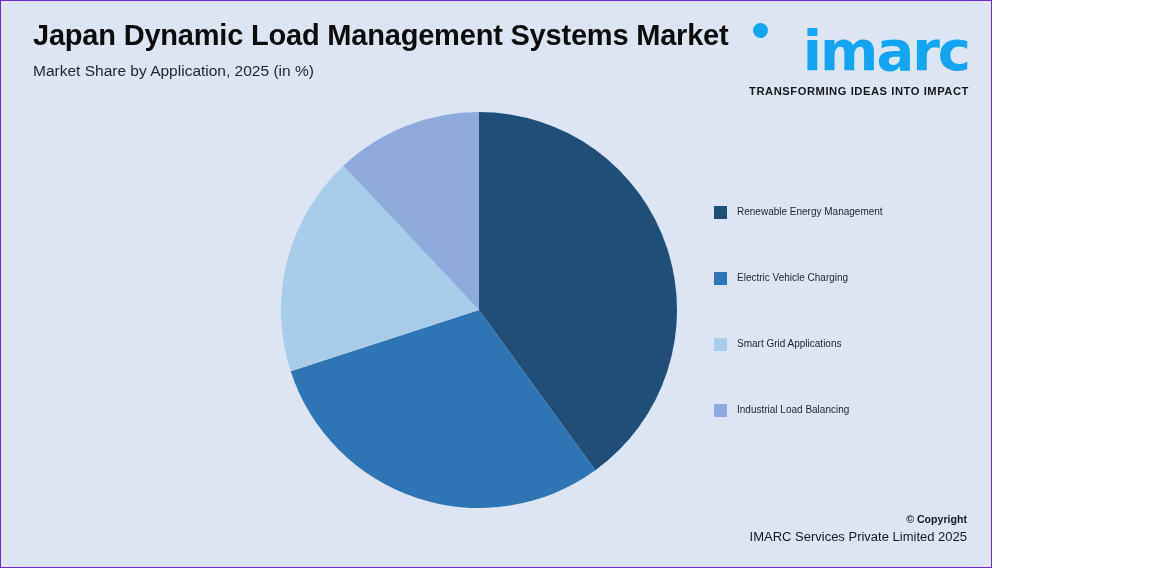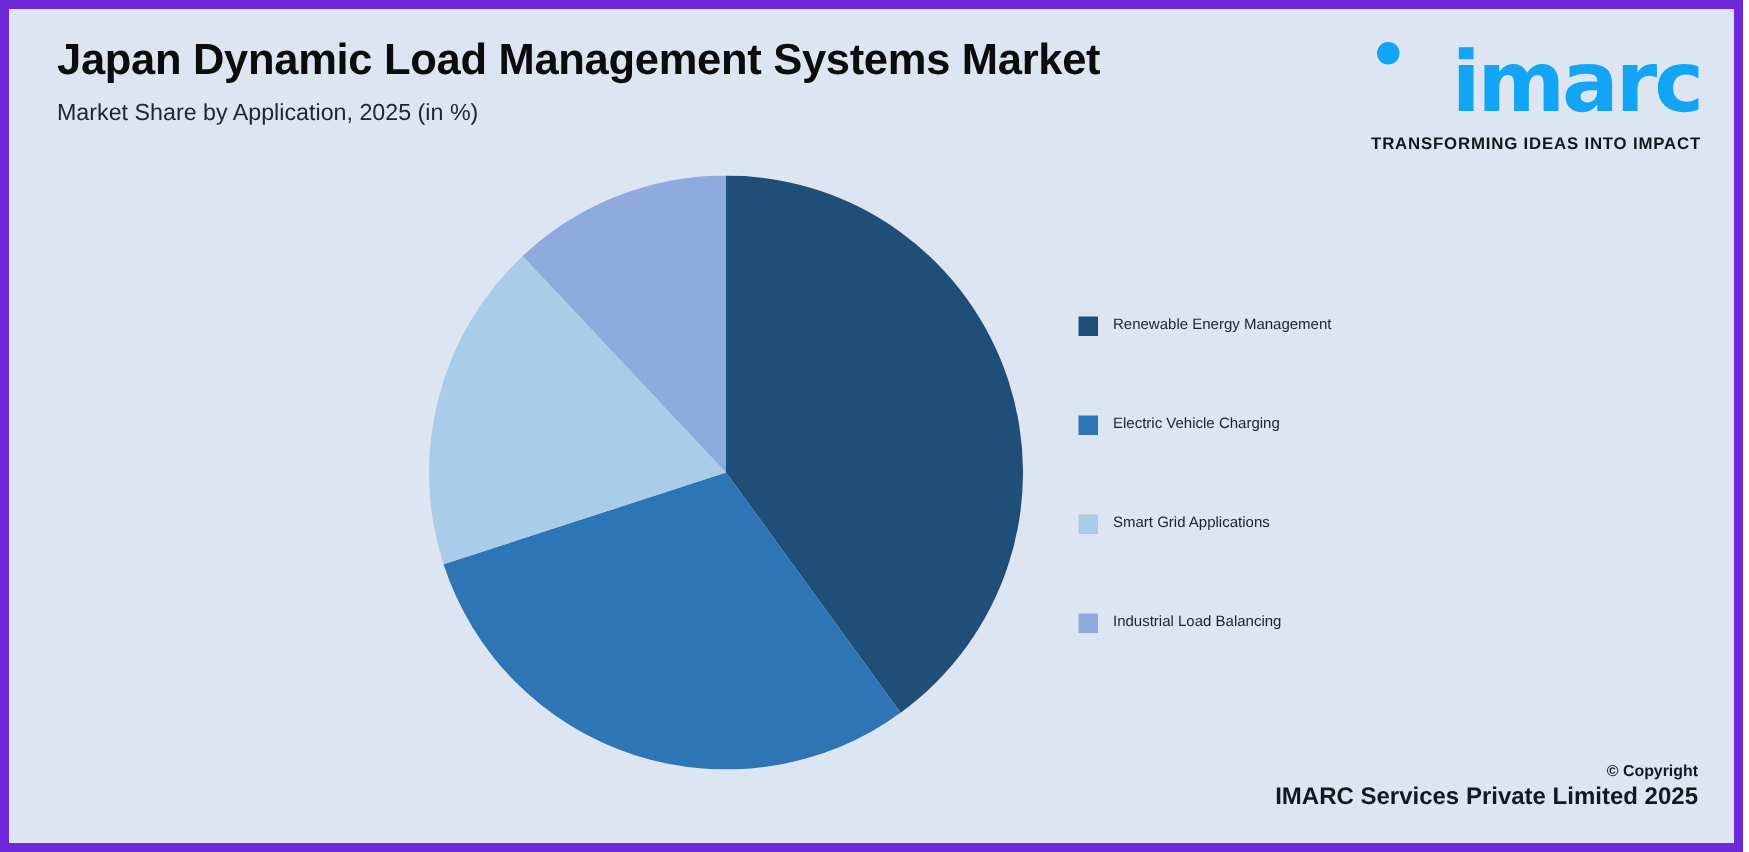--- a/index.html
+++ b/index.html
@@ -9,25 +9,25 @@
   body {
     width: 1166px;
     height: 568px;
     font-family: "Liberation Sans", sans-serif;
     background: #ffffff;
     overflow: hidden;
   }
 
   #infographic {
     position: relative;
-    width: 1162px;
+    width: 992px;
     height: 568px;
     background: #dee5f2;
     box-sizing: border-box;
-    border: 6px solid #6d28d9;
+    border: 1px solid #6d28d9;
     overflow: hidden;
   }
 
   
   #header-block {
     position: absolute;
     left: 32px;
     top: 16px;
     width: 880px;
   }
@@ -130,22 +130,22 @@
     bottom: 22px;
     text-align: right;
     line-height: 17px;
   }
   #copyright-line1 {
     font-size: 10.6px;
     font-weight: bold;
     color: #14181f;
   }
   #copyright-line2 {
-    font-size: 16px;
-    font-weight: bold;
+    font-size: 13px;
+    font-weight: normal;
     color: #14181f;
   }
 </style>
 </head>
 <body>
 
 <div id="infographic">
 
   <div id="header-block">
     <div id="chart-title">Japan Dynamic Load Management Systems Market</div>

